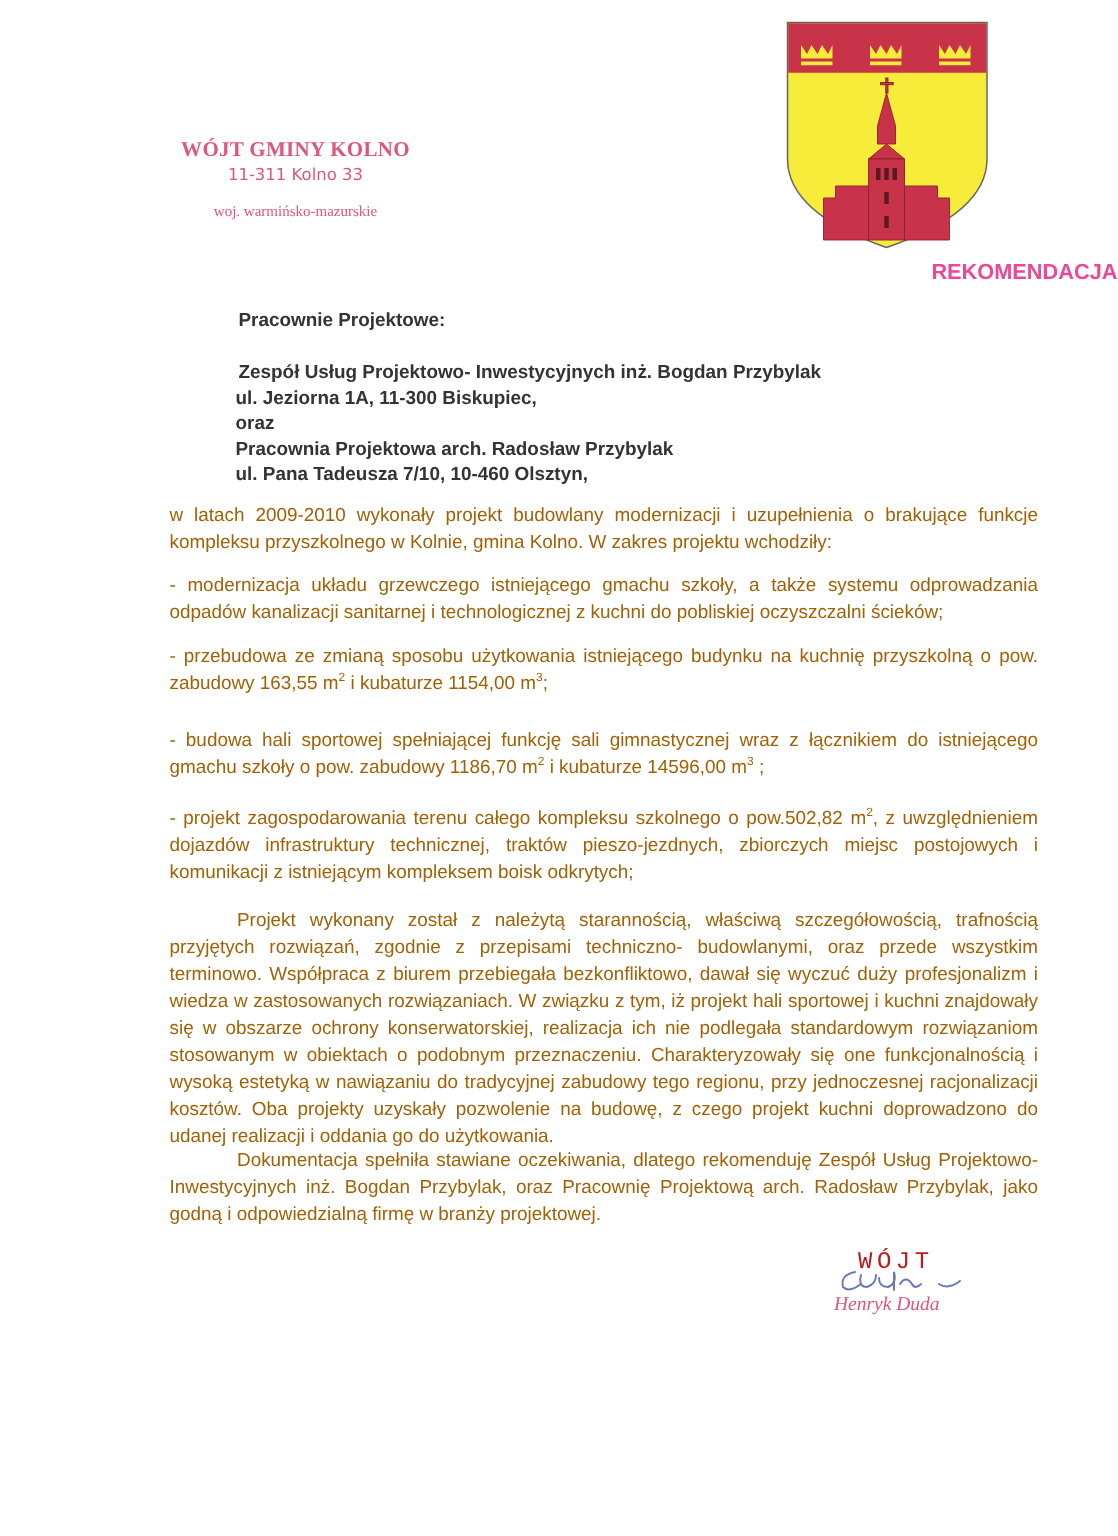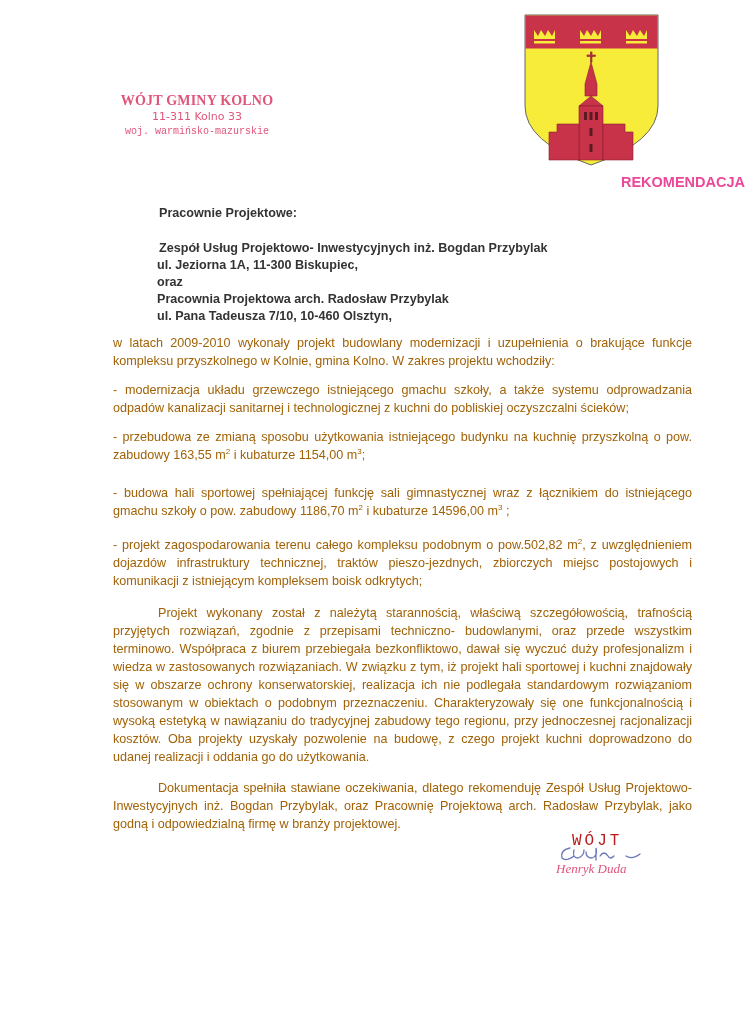--- a/index.html
+++ b/index.html
@@ -6,21 +6,21 @@
   body {
     width: 745px; height: 1024px; background: #ffffff; position: relative; overflow: hidden;
     font-family: "Liberation Sans", "DejaVu Sans", sans-serif; color: #2a2a2a;
   }
   .stamp {
     position: absolute; left: 112px; top: 94px; width: 170px; text-align: center;
     color: #e0557a; line-height: 1.05;
   }
   .stamp .s1 { font-family: "Liberation Serif", serif; font-weight: bold; font-size: 14px; letter-spacing: 0.2px; }
   .stamp .s2 { font-family: "DejaVu Sans", sans-serif; font-size: 11px; margin-top: 2px; }
-  .stamp .s3 { font-family: Liberation Mono, monospace; font-size: 10px; margin-top: 5px; }
+  .stamp .s3 { font-family: Liberation Serif, serif; font-size: 10px; margin-top: 15px; }
   .coat { position: absolute; left: 524px; top: 14px; width: 135px; height: 152px; }
   .title {
     position: absolute; left: 0; width: 745px; top: 174px; text-align: right;
     font-weight: bold; font-size: 14.5px; color: #ec4899;
   }
   .txt { position: absolute; font-size: 12.6px; line-height: 17px; color: #333; }
   .bold { font-weight: bold; }
   .para { position: absolute; left: 113px; width: 579px; font-size: 12.6px; line-height: 18px; color: #a16207; text-align: justify; }
   .indent { text-indent: 45px; }
   sup { font-size: 8px; line-height: 0; vertical-align: super; }
@@ -84,25 +84,25 @@
 </div>
 
 <div class="para" style="top:334px;">w  latach 2009-2010 wykonały projekt budowlany modernizacji i uzupełnienia o brakujące funkcje kompleksu przyszkolnego w Kolnie, gmina Kolno. W zakres projektu wchodziły:</div>
 
 <div class="para" style="top:381px;">- modernizacja układu grzewczego istniejącego gmachu szkoły, a także systemu odprowadzania odpadów kanalizacji sanitarnej i technologicznej z kuchni do pobliskiej oczyszczalni ścieków;</div>
 
 <div class="para" style="top:428px;"><span>- przebudowa ze zmianą sposobu użytkowania istniejącego  budynku na kuchnię przyszkolną o pow. zabudowy 163,55 m</span><sup>2</sup><span>  i kubaturze 1154,00 m</span><sup>3</sup><span>;</span></div>
 
 <div class="para" style="top:484px;"><span>- budowa hali sportowej spełniającej funkcję sali gimnastycznej wraz z łącznikiem do istniejącego gmachu szkoły o pow. zabudowy 1186,70 m</span><sup>2</sup><span>  i kubaturze 14596,00 m</span><sup>3</sup><span> ;</span></div>
 
-<div class="para" style="top:536px;"><span>- projekt zagospodarowania terenu całego kompleksu podobnym o pow.502,82 m</span><sup>2</sup><span>, z uwzględnieniem dojazdów infrastruktury technicznej, traktów pieszo-jezdnych, zbiorczych miejsc postojowych i komunikacji z istniejącym kompleksem boisk odkrytych;</span></div>
+<div class="para" style="top:536px;"><span>- projekt zagospodarowania terenu całego kompleksu szkolnego o pow.502,82 m</span><sup>2</sup><span>, z uwzględnieniem dojazdów infrastruktury technicznej, traktów pieszo-jezdnych, zbiorczych miejsc postojowych i komunikacji z istniejącym kompleksem boisk odkrytych;</span></div>
 
 <div class="para indent" style="top:604px;">Projekt wykonany został z należytą starannością, właściwą szczegółowością, trafnością przyjętych rozwiązań, zgodnie z przepisami techniczno- budowlanymi, oraz przede wszystkim terminowo. Współpraca z biurem przebiegała bezkonfliktowo, dawał się wyczuć duży profesjonalizm i wiedza w zastosowanych rozwiązaniach. W związku z tym, iż projekt hali sportowej i kuchni znajdowały się w obszarze ochrony konserwatorskiej, realizacja ich nie podlegała standardowym rozwiązaniom stosowanym w obiektach o podobnym przeznaczeniu. Charakteryzowały się one funkcjonalnością i wysoką estetyką w nawiązaniu do tradycyjnej zabudowy tego regionu, przy jednoczesnej racjonalizacji kosztów. Oba projekty uzyskały pozwolenie na budowę, z czego projekt kuchni doprowadzono do udanej realizacji  i oddania go do użytkowania.</div>
 
-<div class="para indent" style="top:764px;margin-top:15px;">Dokumentacja spełniła stawiane oczekiwania, dlatego rekomenduję Zespół Usług Projektowo-Inwestycyjnych inż. Bogdan Przybylak,  oraz Pracownię Projektową arch. Radosław Przybylak, jako godną i odpowiedzialną firmę w branży projektowej.</div>
+<div class="para indent" style="top:764px;">Dokumentacja spełniła stawiane oczekiwania, dlatego rekomenduję Zespół Usług Projektowo-Inwestycyjnych inż. Bogdan Przybylak,  oraz Pracownię Projektową arch. Radosław Przybylak, jako godną i odpowiedzialną firmę w branży projektowej.</div>
 
 <div class="sig">
   <div class="w">WÓJT</div>
   <svg width="110" height="26">
     <path d="M14,8 Q4,10 6,18 Q10,22 18,16 M18,10 Q16,18 22,18 Q28,16 28,10 M30,12 Q30,18 36,18 Q42,16 40,8 L40,20 M44,16 Q48,10 52,16 Q54,20 58,16 M70,16 Q76,20 84,14" fill="none" stroke="#6a78b8" stroke-width="1.3" stroke-linecap="round"></path>
   </svg>
   <div class="n">Henryk Duda</div>
 </div>
 
 </body></html>

